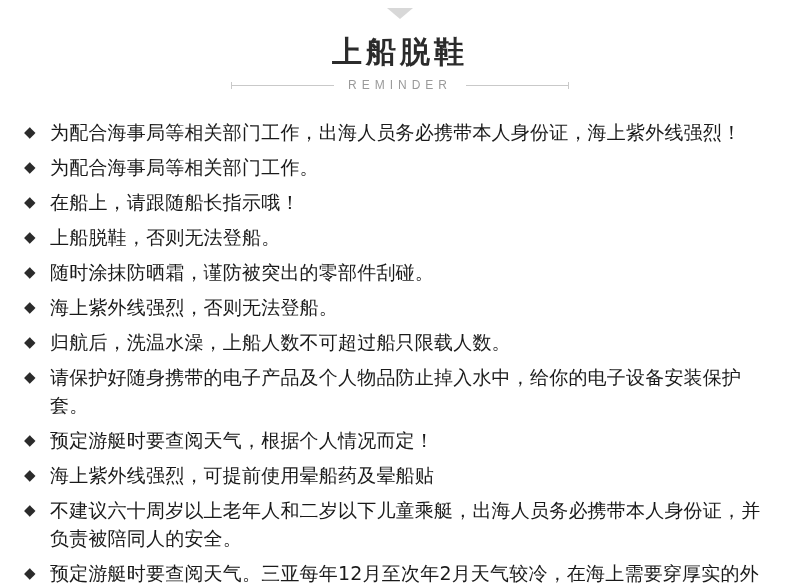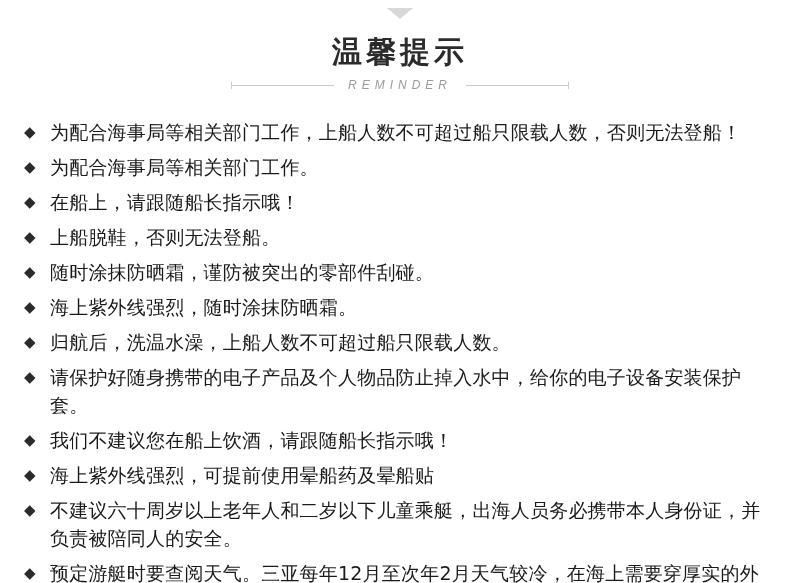--- a/index.html
+++ b/index.html
@@ -42,21 +42,20 @@
     letter-spacing: 4px;
     color: #2b2b2b;
     line-height: 1.1;
   }
   .sub-wrap {
     margin: 10px auto 12px auto;
     width: 338px;
     display: flex;
     align-items: center;
     justify-content: center;
-    font-style: italic;
   }
   .rule {
     flex: 1 1 auto;
     height: 1px;
     background: #c9c9c9;
     position: relative;
   }
   .rule::after {
     content: "";
     position: absolute;
@@ -104,64 +103,64 @@
     font-family: "DejaVu Sans", "Liberation Sans", sans-serif;
   }
 </style>
 </head>
 <body>
 
 <div class="page">
 
   <div class="header">
     <div class="caret"></div>
-    <div class="title">温馨提示</div>
+    <div class="title">上船脱鞋</div>
     <div class="sub-wrap">
       <div class="rule left"></div>
       <div class="subtitle">REMINDER</div>
       <div class="rule right"></div>
     </div>
   </div>
 
   <ul class="list">
     <li class="item">
       <span class="bullet">◆</span>
-      <span class="text">为配合海事局等相关部门工作，上船人数不可超过船只限载人数，否则无法登船！</span>
+      <span class="text">为配合海事局等相关部门工作，出海人员务必携带本人身份证，海上紫外线强烈！</span>
     </li>
     <li class="item">
       <span class="bullet">◆</span>
       <span class="text">为配合海事局等相关部门工作。</span>
     </li>
     <li class="item">
       <span class="bullet">◆</span>
       <span class="text">在船上，请跟随船长指示哦！</span>
     </li>
     <li class="item">
       <span class="bullet">◆</span>
       <span class="text">上船脱鞋，否则无法登船。</span>
     </li>
     <li class="item">
       <span class="bullet">◆</span>
       <span class="text">随时涂抹防晒霜，谨防被突出的零部件刮碰。</span>
     </li>
     <li class="item">
       <span class="bullet">◆</span>
-      <span class="text">海上紫外线强烈，随时涂抹防晒霜。</span>
+      <span class="text">海上紫外线强烈，否则无法登船。</span>
     </li>
     <li class="item">
       <span class="bullet">◆</span>
       <span class="text">归航后，洗温水澡，上船人数不可超过船只限载人数。</span>
     </li>
     <li class="item">
       <span class="bullet">◆</span>
       <span class="text">请保护好随身携带的电子产品及个人物品防止掉入水中，给你的电子设备安装保护套。</span>
     </li>
     <li class="item">
       <span class="bullet">◆</span>
-      <span class="text">我们不建议您在船上饮酒，请跟随船长指示哦！</span>
+      <span class="text">预定游艇时要查阅天气，根据个人情况而定！</span>
     </li>
     <li class="item">
       <span class="bullet">◆</span>
       <span class="text">海上紫外线强烈，可提前使用晕船药及晕船贴</span>
     </li>
     <li class="item">
       <span class="bullet">◆</span>
       <span class="text">不建议六十周岁以上老年人和二岁以下儿童乘艇，出海人员务必携带本人身份证，并负责被陪同人的安全。</span>
     </li>
     <li class="item">

